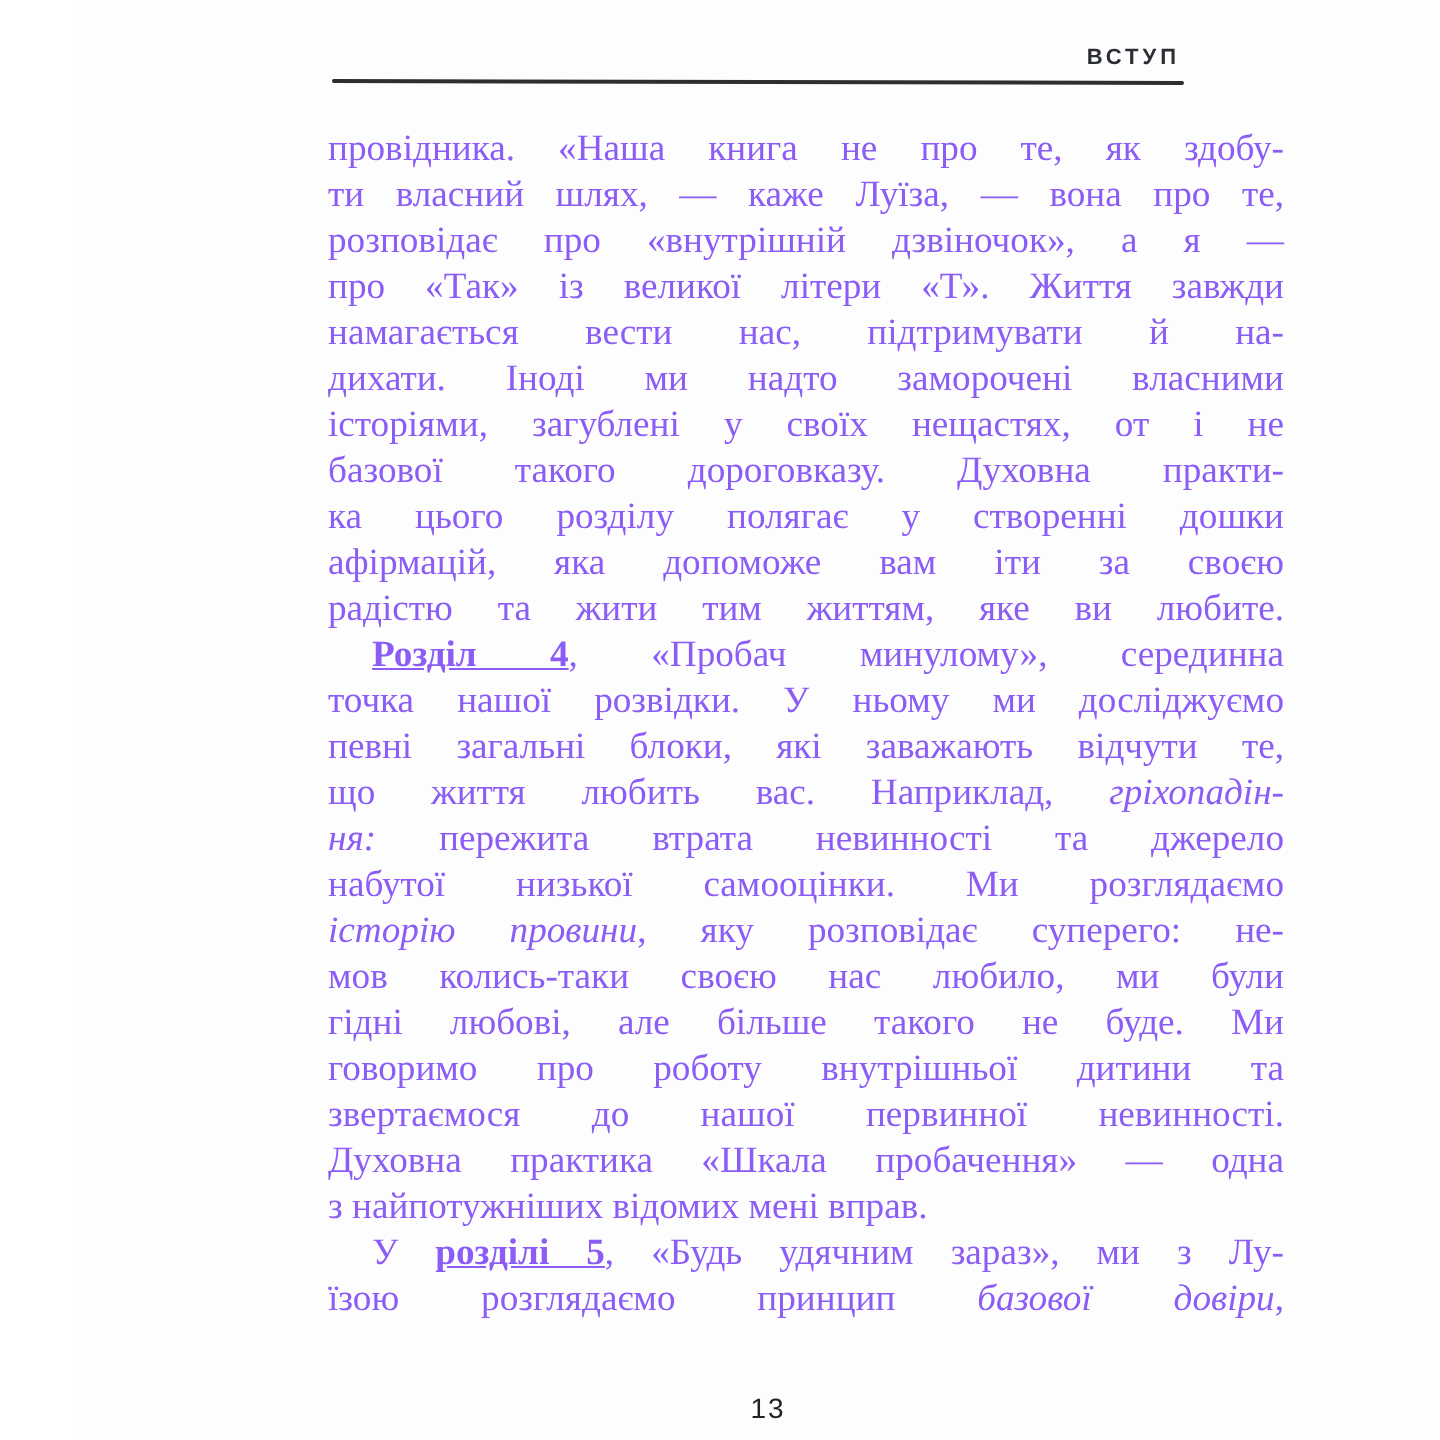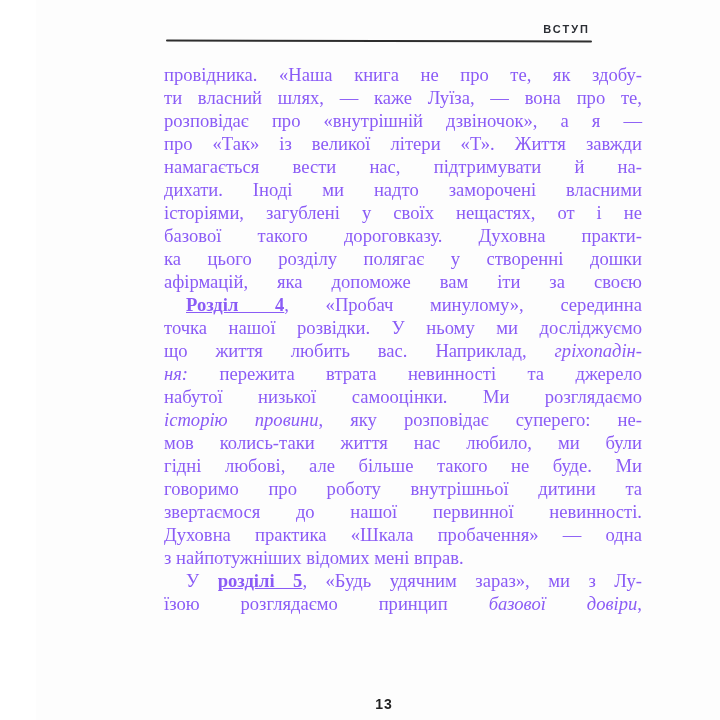--- a/index.html
+++ b/index.html
@@ -63,21 +63,21 @@
   .seg-bold   { font-weight: bold; text-decoration: underline; }
   .seg-italic { font-style: italic; }
   .page-number {
     position: absolute;
     top: 696px;
     left: 128px;
     width: 440px;
     text-align: center;
     font-family: "Liberation Sans", sans-serif;
     font-size: 14px;
-    font-weight: 700;
+    font-weight: 400;
     letter-spacing: 1px;
     color: #222222;
   }
 </style>
 </head>
 <body>
 
 <div class="page">
   <div class="running-head">ВСТУП</div>
   <div class="rule"></div>
@@ -85,27 +85,29 @@
       <div class="line"><span class="seg-normal">провідника. «Наша книга не про те, як здобу-</span></div>
       <div class="line"><span class="seg-normal">ти власний шлях, — каже Луїза, — вона про те,</span></div>
       <div class="line"><span class="seg-normal">розповідає про «внутрішній дзвіночок», а я —</span></div>
       <div class="line"><span class="seg-normal">про «Так» із великої літери «Т». Життя завжди</span></div>
       <div class="line"><span class="seg-normal">намагається вести нас, підтримувати й на-</span></div>
       <div class="line"><span class="seg-normal">дихати. Іноді ми надто заморочені власними</span></div>
       <div class="line"><span class="seg-normal">історіями, загублені у своїх нещастях, от і не</span></div>
       <div class="line"><span class="seg-normal">базової такого дороговказу. Духовна практи-</span></div>
       <div class="line"><span class="seg-normal">ка цього розділу полягає у створенні дошки</span></div>
       <div class="line"><span class="seg-normal">афірмацій, яка допоможе вам іти за своєю</span></div>
+      <div class="line"><span class="seg-normal">радістю та жити тим життям, яке ви любите.</span></div>
       <div class="line indent"><span class="seg-bold">Розділ 4</span><span class="seg-normal">, «Пробач минулому», серединна</span></div>
       <div class="line"><span class="seg-normal">точка нашої розвідки. У ньому ми досліджуємо</span></div>
+      <div class="line"><span class="seg-normal">певні загальні блоки, які заважають відчути те,</span></div>
       <div class="line"><span class="seg-normal">що життя любить вас. Наприклад, </span><span class="seg-italic">гріхопадін-</span></div>
       <div class="line"><span class="seg-italic">ня:</span><span class="seg-normal"> пережита втрата невинності та джерело</span></div>
       <div class="line"><span class="seg-normal">набутої низької самооцінки. Ми розглядаємо</span></div>
       <div class="line"><span class="seg-italic">історію провини</span><span class="seg-normal">, яку розповідає суперего: не-</span></div>
-      <div class="line"><span class="seg-normal">мов колись-таки життя нас любило, ми були</span></div>
+      <div class="line"><span class="seg-normal">мов колись-таки своєю нас любило, ми були</span></div>
       <div class="line"><span class="seg-normal">гідні любові, але більше такого не буде. Ми</span></div>
       <div class="line"><span class="seg-normal">говоримо про роботу внутрішньої дитини та</span></div>
       <div class="line"><span class="seg-normal">звертаємося до нашої первинної невинності.</span></div>
       <div class="line"><span class="seg-normal">Духовна практика «Шкала пробачення» — одна</span></div>
       <div class="line short"><span class="seg-normal">з найпотужніших відомих мені вправ.</span></div>
       <div class="line indent"><span class="seg-normal">У </span><span class="seg-bold">розділі 5</span><span class="seg-normal">, «Будь удячним зараз», ми з Лу-</span></div>
       <div class="line"><span class="seg-normal">їзою розглядаємо принцип </span><span class="seg-italic">базової довіри</span><span class="seg-normal">,</span></div>
     </div>
   <div class="page-number">13</div>
 </div>

